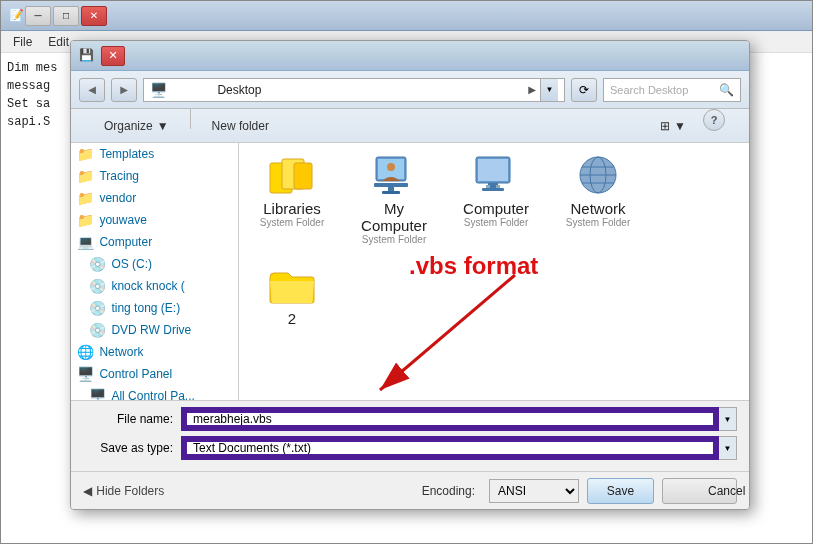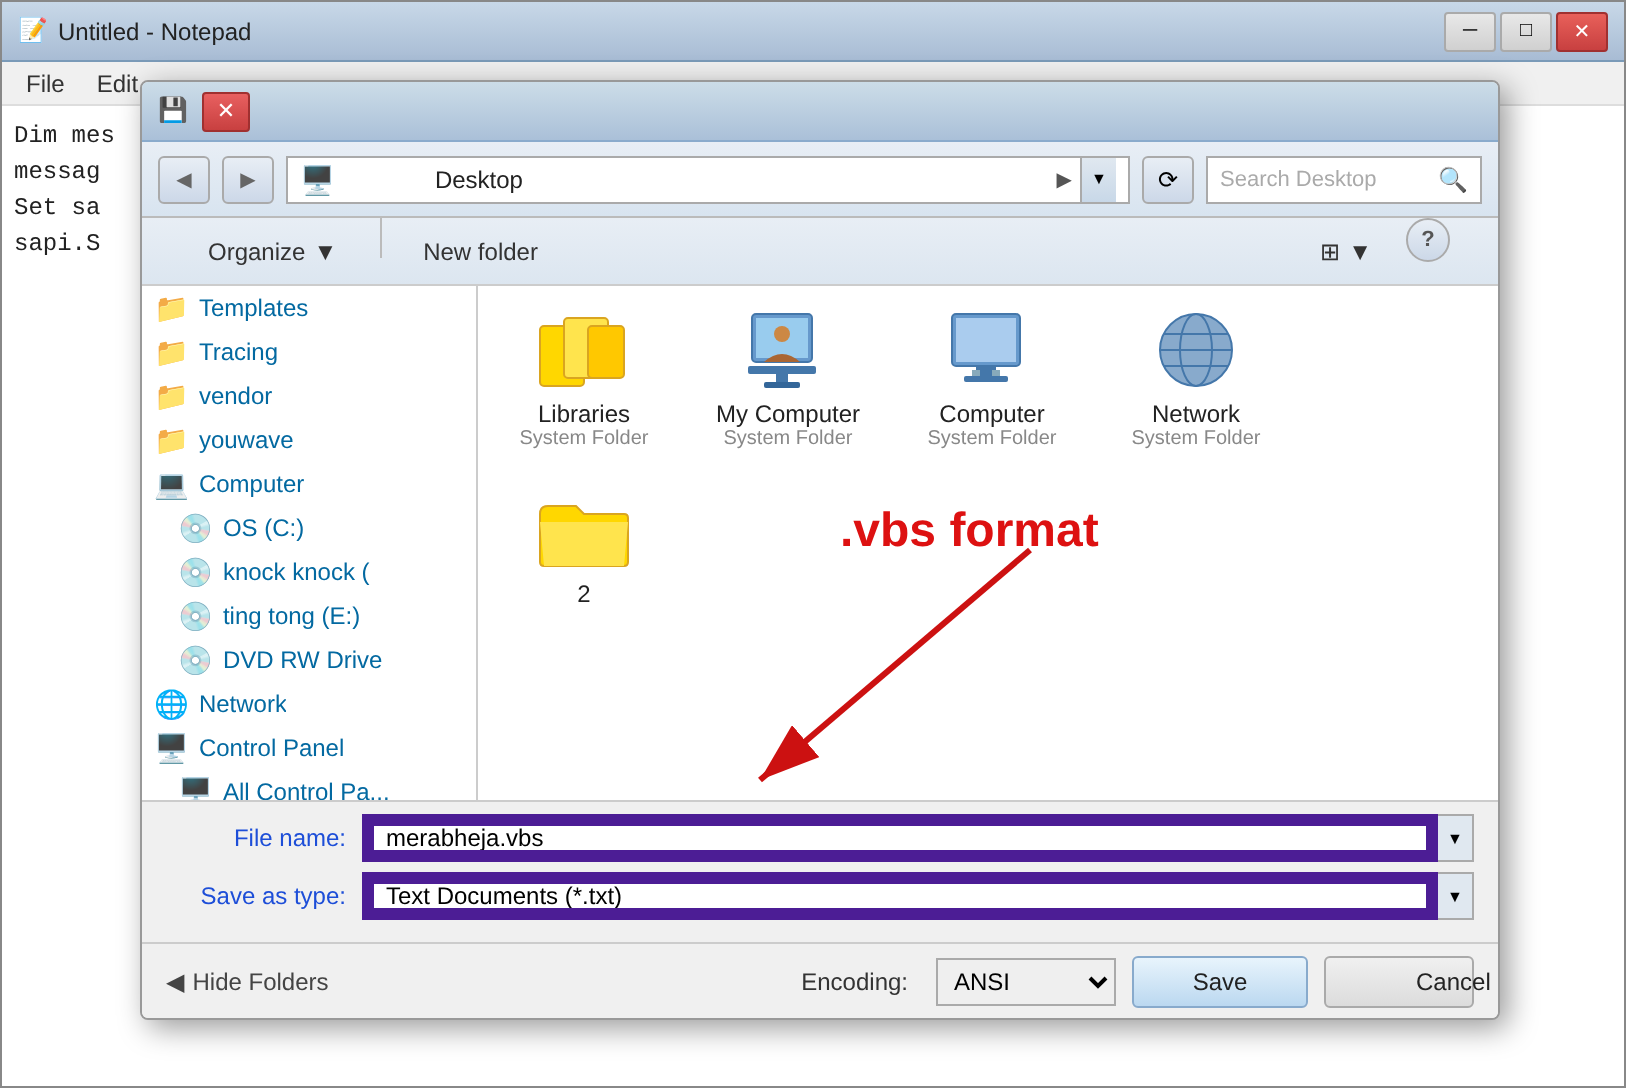--- a/index.html
+++ b/index.html
@@ -325,21 +325,21 @@
       cursor: pointer;
       padding: 4px;
       border-radius: 2px;
     }
     .large-folder-icon {
       width: 48px;
       height: 42px;
       margin-bottom: 3px;
     }
     .folder-entry-name {
-      font-size: 12px;
+      font-size: 15px;
       color: #222;
       text-align: center;
     }
     .folder-entry-sub {
       font-size: 10px;
       color: #888;
       text-align: center;
     }
 
     
@@ -348,21 +348,21 @@
       background: #f0f0f0;
     }
     .bottom-row {
       display: flex;
       align-items: center;
       margin-bottom: 5px;
       gap: 8px;
     }
     .bottom-label {
       font-size: 12px;
-      color: #1d4ed8;
+      color: #000000;
       width: 90px;
       text-align: right;
     }
     .bottom-input {
       flex: 1;
       height: 24px;
       border: 6px solid #4c1d95;
       padding: 0 6px;
       font-size: 12px;
       background: white;
@@ -408,21 +408,21 @@
       margin-right: 6px;
     }
     .encoding-select {
       width: 90px;
       height: 24px;
       border: 1px solid #aaa;
       padding: 0 4px;
       font-size: 12px;
     }
     .save-btn {
-      width: 88px;
+      width: 67px;
       height: 26px;
       background: linear-gradient(to bottom, #e8f4fc, #bbd8f0);
       border: 1px solid #88aacc;
       border-radius: 3px;
       font-size: 12px;
       cursor: pointer;
       color: #222;
     }
     .cancel-btn {
       width: 75px;
@@ -454,21 +454,20 @@
       height: 16px;
       display: inline-block;
     }
   </style>
 </head>
 <body>
 
 <div class="notepad-window">
   <div class="notepad-titlebar">
     <span class="notepad-icon">📝</span>
-    <span class="notepad-title-text">Untitled - Notepad</span>
     <div class="notepad-controls">
       <div class="notepad-btn">─</div>
       <div class="notepad-btn">□</div>
       <div class="notepad-btn close-btn">✕</div>
     </div>
   </div>
   <div class="notepad-menubar">
     <span class="notepad-menu-item">File</span>
     <span class="notepad-menu-item">Edit</span>
   </div>
@@ -670,13 +669,13 @@
 
 <svg class="arrow-svg" width="300" height="220" style="position:absolute; top:195px; left:295px; pointer-events:none;">
   <defs>
     <marker id="arrowhead" markerWidth="10" markerHeight="7" refX="10" refY="3.5" orient="auto">
       <polygon points="0 0, 10 3.5, 0 7" fill="#cc1111"></polygon>
     </marker>
   </defs>
   <line x1="220" y1="80" x2="85" y2="195" stroke="#cc1111" stroke-width="3" marker-end="url(#arrowhead)"></line>
 </svg>
 
-<div class="red-text" style="top: 252px; left: 420px; font-size: 24px;">.vbs format</div>
+<div class="red-text" style="top: 252px; left: 409px; font-size: 24px;">.vbs format</div>
 
 </body></html>

